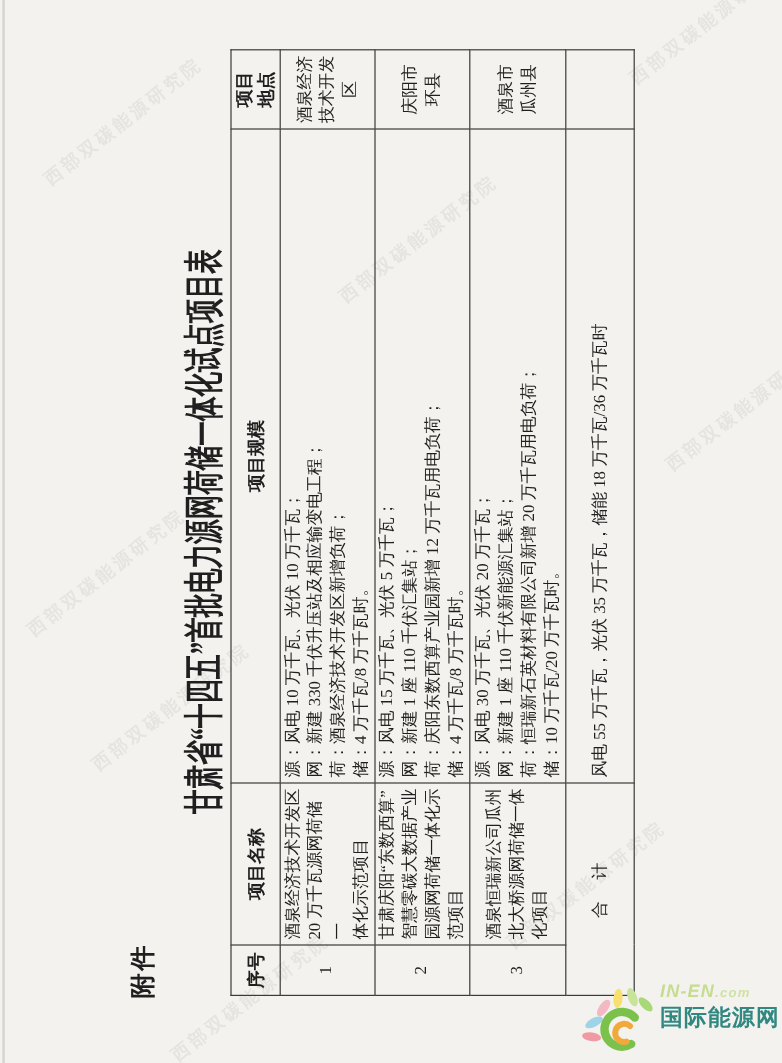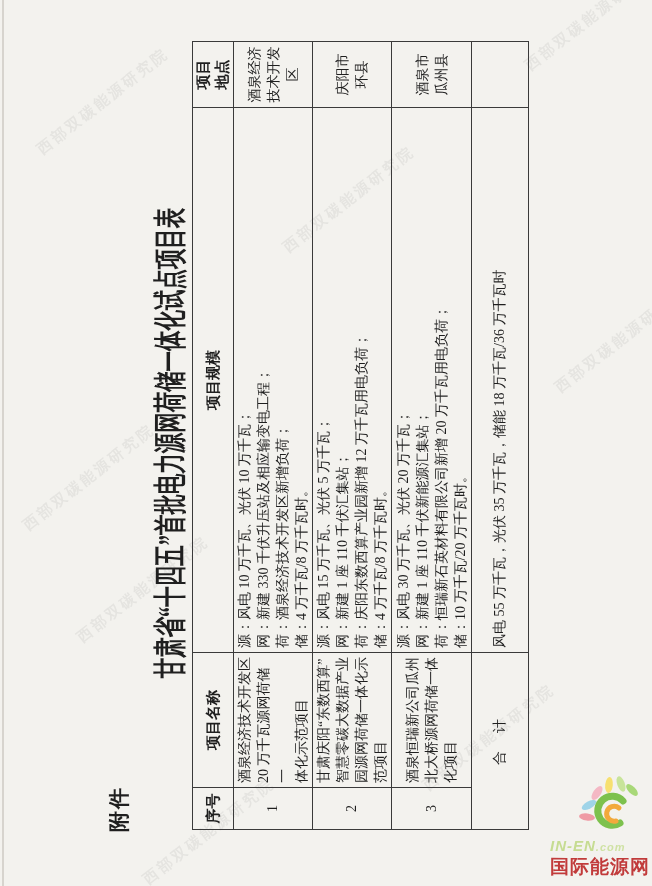--- a/index.html
+++ b/index.html
@@ -63,33 +63,33 @@
     position:absolute;
     font-size:15px;letter-spacing:3px;font-weight:bold;
     color:#6f6f6f;opacity:.10;
     transform:rotate(-38deg);
     white-space:nowrap;
     pointer-events:none;
   }
   
   .logo{
     position:absolute;right:2px;bottom:2px;
-    display:flex;align-items:flex-end;flex-direction:column;
+    display:flex;align-items:flex-start;
   }
   .logo svg{display:block;}
   .logo-text{margin-left:-6px;padding-bottom:4px;}
   .logo-en{
     font-family:"Liberation Sans","DejaVu Sans",sans-serif;
     font-weight:bold;font-style:italic;
     font-size:15px;color:#c6dc92;letter-spacing:1px;
   }
   .logo-en .dot{font-size:11px;color:#cfe2a4;}
   .logo-cn{
     font-size:19px;font-weight:bold;letter-spacing:1px;
-    color:#b91c1c;opacity:.85;
+    color:#0f766e;opacity:.85;
     font-family:"Liberation Sans","DejaVu Sans",sans-serif;
   }
 </style>
 </head>
 <body>
 
 <div class="page">
 
   <div class="scan-edge"></div>
 

